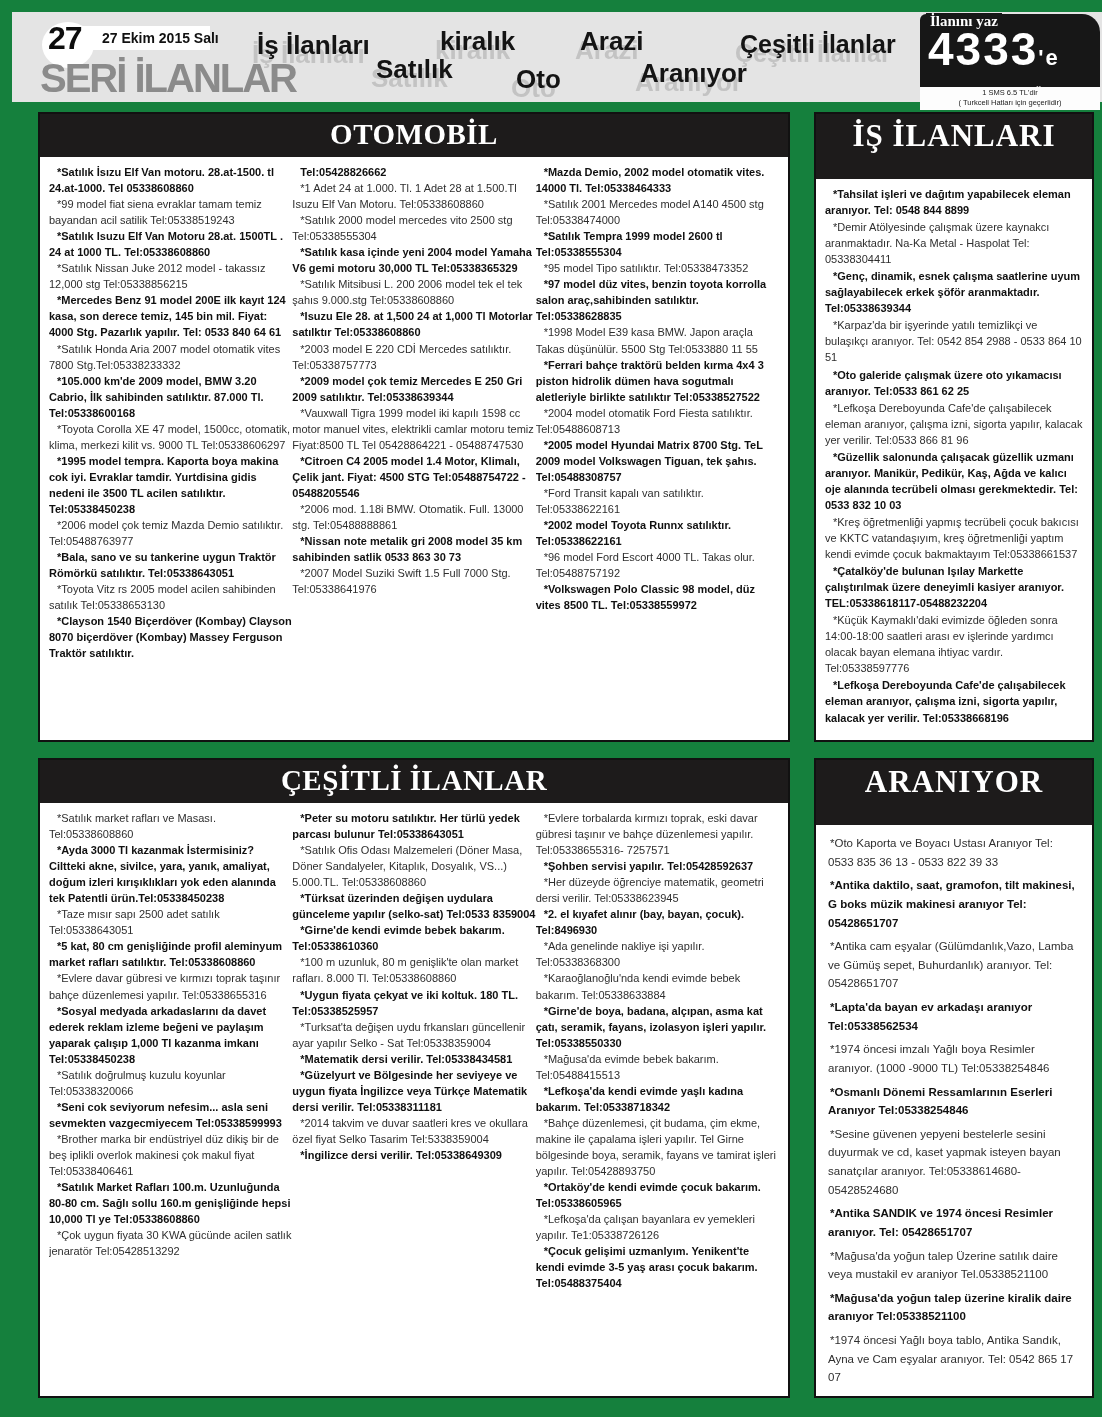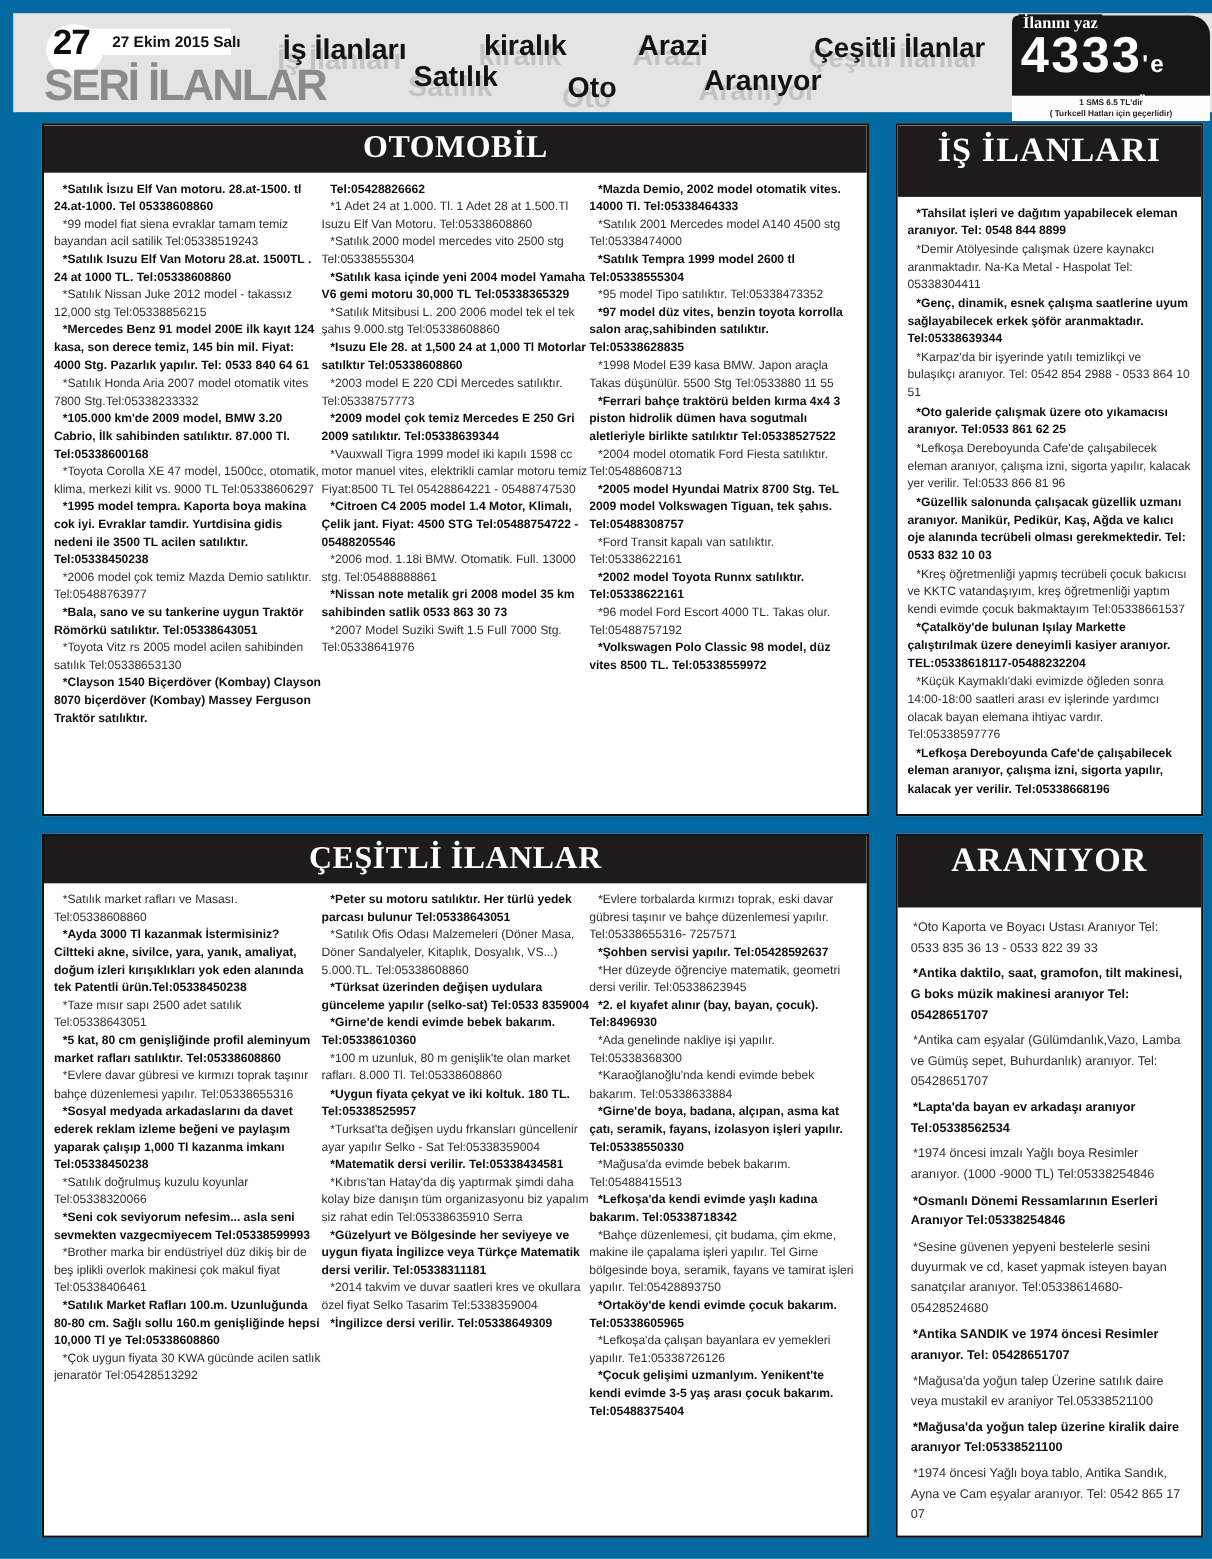--- a/index.html
+++ b/index.html
@@ -1,18 +1,18 @@
 <!DOCTYPE html>
 <html><head>
 <meta charset="utf-8">
 <style>
   * { margin:0; padding:0; box-sizing:border-box; }
   html,body { width:1102px; }
   body { background:#ececec; font-family:"Liberation Sans", sans-serif; color:#1a1a1a; }
-  .page { position:relative; width:1102px; height:1417px; background:#0369a1; overflow:hidden; }
+  .page { position:relative; width:1102px; height:1417px; background:#15803d; overflow:hidden; }
 
   
   .band { position:absolute; left:12px; top:12px; right:0; height:90px; background:#e4e4e4; }
   .pageno-circle { position:absolute; left:30px; top:10px; width:52px; height:46px; background:#fff; border-radius:50%; }
   .pageno { position:absolute; left:36px; top:8px; font-size:32px; font-weight:bold; color:#0d0d0d; letter-spacing:-1px; }
   .date-strip { position:absolute; left:58px; top:14px; width:140px; height:24px; background:#fff; }
   .date { position:absolute; left:90px; top:18px; font-size:14px; font-weight:bold; color:#111; }
   .masthead { position:absolute; left:28px; top:44px; font-size:40px; font-weight:bold; color:#8b8b8b; letter-spacing:-2px; }
   .cat { position:absolute; font-weight:bold; color:#141414; white-space:nowrap;
          text-shadow:-5px 9px 0 #c3c3c3; }
@@ -26,21 +26,21 @@
 
   .sms { position:absolute; left:908px; top:2px; width:180px; height:91px; background:#171717;
          border-radius:6px 18px 18px 6px; color:#fff; }
   .sms-cta { position:absolute; left:6px; top:-1px; font-family:"Liberation Serif", serif;
              font-weight:bold; font-size:15px; padding:0 4px; background:#171717; }
   .sms-num { position:absolute; left:8px; top:12px; font-size:46px; font-weight:bold; letter-spacing:2px; line-height:1; }
   .sms-suffix { font-size:22px; font-weight:bold; }
   .sms-send { position:absolute; right:8px; bottom:2px; font-family:"Liberation Serif", serif;
               font-weight:bold; font-size:15px; letter-spacing:1px; }
   .sms-fine { position:absolute; left:908px; top:75px; width:180px; background:#fdfdfd;
-              text-align:center; font-size:7.5px; font-weight:bold; color:#222; line-height:1.3; padding:1px 0 2px; }
+              text-align:center; font-size:7.5px; font-weight:normal; color:#222; line-height:1.3; padding:1px 0 2px; }
 
   
   .grid { position:absolute; left:38px; top:112px; width:1056px;
           display:grid; grid-template-columns:752px 280px; grid-template-rows:630px 640px;
           column-gap:24px; row-gap:16px; }
   .box { background:#fff; border:2px solid #111; display:flex; flex-direction:column; overflow:hidden; }
   .bar { background:#1d1b1b; color:#fff; text-align:center; flex:0 0 auto; }
   .bar.sans { font-family:Liberation Serif, serif; font-size:29px; font-weight:bold;
               letter-spacing:0.5px; padding:4px 0 6px; }
   .bar.serif { font-family:"Liberation Serif", serif; font-size:31px; font-weight:bold;
@@ -175,21 +175,20 @@
           </div>
         <div class="col">
             <p class="ad bold">*Peter su motoru satılıktır. Her türlü yedek parcası bulunur Tel:05338643051</p>
             <p class="ad">*Satılık Ofis Odası Malzemeleri (Döner Masa, Döner Sandalyeler, Kitaplık, Dosyalık, VS...) 5.000.TL. Tel:05338608860</p>
             <p class="ad bold">*Türksat üzerinden değişen uydulara günceleme yapılır (selko-sat) Tel:0533 8359004</p>
             <p class="ad bold">*Girne'de kendi evimde bebek bakarım. Tel:05338610360</p>
             <p class="ad">*100 m uzunluk, 80 m genişlik'te olan market rafları. 8.000 Tl. Tel:05338608860</p>
             <p class="ad bold">*Uygun fiyata çekyat ve iki koltuk. 180 TL. Tel:05338525957</p>
             <p class="ad">*Turksat'ta değişen uydu frkansları güncellenir ayar yapılır Selko - Sat Tel:05338359004</p>
             <p class="ad bold">*Matematik dersi verilir. Tel:05338434581</p>
-            <p class="ad">*Kıbrıs'tan Hatay'da diş yaptırmak şimdi daha kolay bize danışın tüm organizasyonu biz yapalım siz rahat edin Tel:05338635910 Serra</p>
             <p class="ad bold">*Güzelyurt ve Bölgesinde her seviyeye ve uygun fiyata İngilizce veya Türkçe Matematik dersi verilir. Tel:05338311181</p>
             <p class="ad">*2014 takvim ve duvar saatleri kres ve okullara özel fiyat Selko Tasarim Tel:5338359004</p>
             <p class="ad bold">*İngilizce dersi verilir. Tel:05338649309</p>
           </div>
         <div class="col">
             <p class="ad">*Evlere torbalarda kırmızı toprak, eski davar gübresi taşınır ve bahçe düzenlemesi yapılır. Tel:05338655316- 7257571</p>
             <p class="ad bold">*Şohben servisi yapılır. Tel:05428592637</p>
             <p class="ad">*Her düzeyde öğrenciye matematik, geometri dersi verilir. Tel:05338623945</p>
             <p class="ad bold">*2. el kıyafet alınır (bay, bayan, çocuk). Tel:8496930</p>
             <p class="ad">*Ada genelinde nakliye işi yapılır. Tel:05338368300</p>

